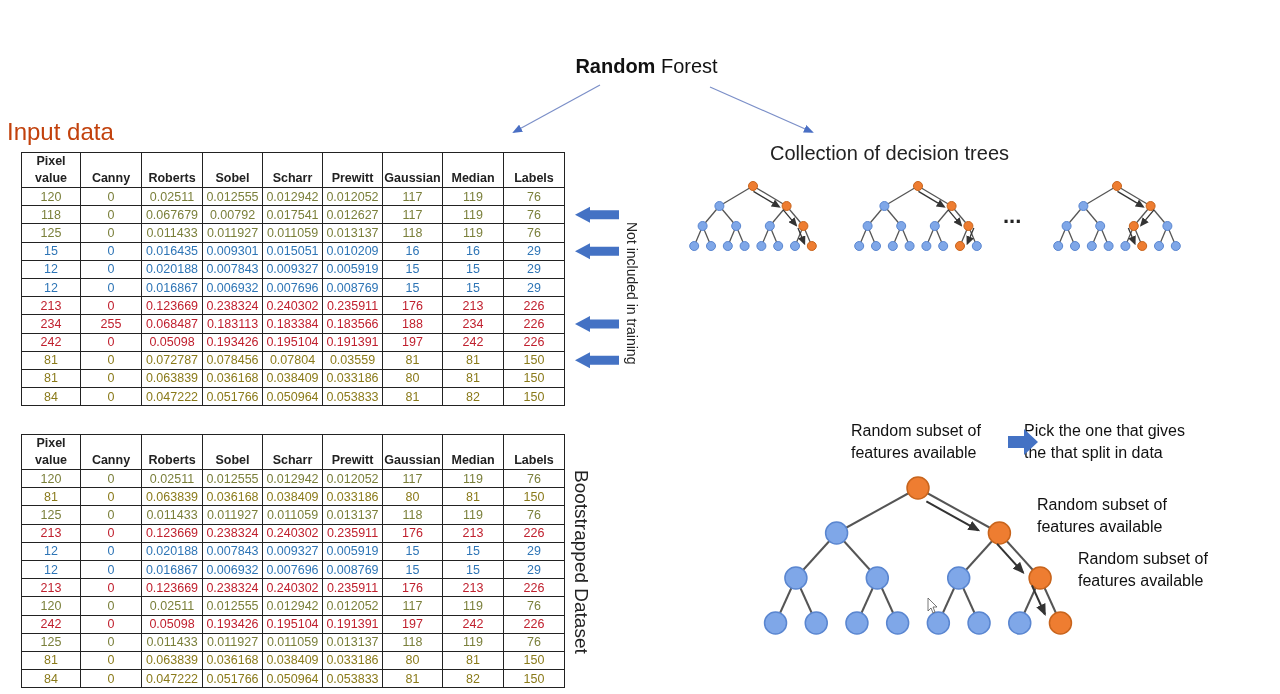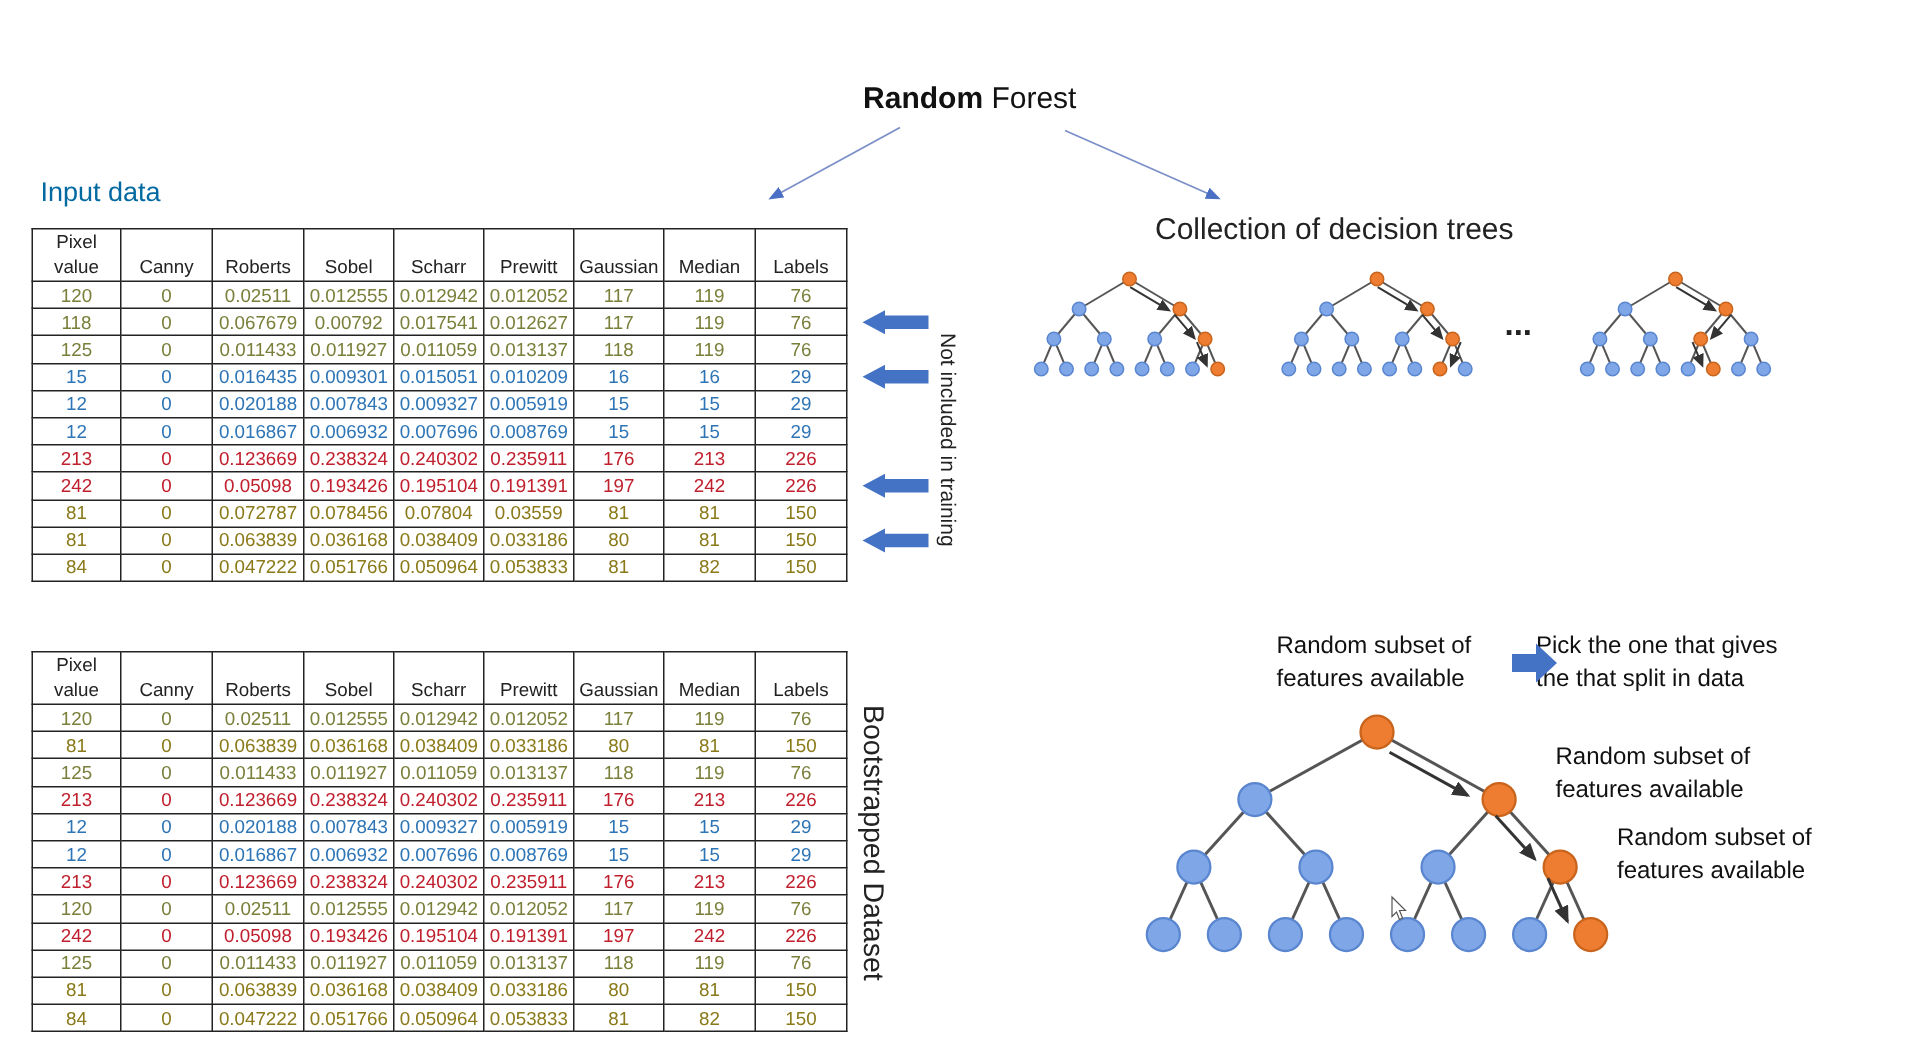--- a/index.html
+++ b/index.html
@@ -1,26 +1,26 @@
 <!DOCTYPE html>
 <html><head>
 <meta charset="utf-8">
 <style>
   html, body { margin: 0; padding: 0; background: #ffffff; }
   body { width: 1280px; height: 694px; position: relative; overflow: hidden;
          font-family: "Liberation Sans", "DejaVu Sans", sans-serif; color: #111; }
   .abs { position: absolute; }
   #title { left: 0; width: 1293px; top: 55px; text-align: center; font-size: 20px; color: #111; }
   #title b { font-weight: bold; }
-  #input-label { left: 27px; top: 118px; font-size: 18px; color: #0369a1; }
+  #input-label { left: 7px; top: 118px; font-size: 24px; color: #c2410c; }
   #coll-label { left: 770px; top: 142px; font-size: 20px; color: #222; }
 
   table.data { position: absolute; border-collapse: collapse; font-size: 12.5px; table-layout: fixed; }
   table.data th, table.data td { border: 1.5px solid #222; text-align: center; padding: 0; white-space: nowrap; overflow: hidden; }
-  table.data th { font-weight: normal; color: #222; vertical-align: bottom; height: 34px; line-height: 17px; }
+  table.data th { font-weight: bold; color: #222; vertical-align: bottom; height: 34px; line-height: 17px; }
   table.data td { height: 17.2px; line-height: 16px; }
   #table-input { left: 21px; top: 152px; width: 543px; }
   #table-boot { left: 21px; top: 434px; width: 543px; }
   col.c0 { width: 59px; } col.c1 { width: 61px; } col.c2 { width: 61px; } col.c3 { width: 60px; }
   col.c4 { width: 60px; } col.c5 { width: 60px; } col.c6 { width: 60px; } col.c7 { width: 61px; } col.c8 { width: 61px; }
 
   .vtext { position: absolute; transform-origin: left top; transform: rotate(90deg); white-space: nowrap; color: #222; }
   #not-included { left: 640px; top: 222px; font-size: 14px; }
   #bootstrapped { left: 592px; top: 470px; font-size: 19px; }
 
@@ -132,20 +132,31 @@
       </tr>
       <tr>
         <td style="color: rgb(192, 32, 46);">213</td>
         <td style="color: rgb(192, 32, 46);">0</td>
         <td style="color: rgb(192, 32, 46);">0.123669</td>
         <td style="color: rgb(192, 32, 46);">0.238324</td>
         <td style="color: rgb(192, 32, 46);">0.240302</td>
         <td style="color: rgb(192, 32, 46);">0.235911</td>
         <td style="color: rgb(192, 32, 46);">176</td>
         <td style="color: rgb(192, 32, 46);">213</td>
+        <td style="color: rgb(192, 32, 46);">226</td>
+      </tr>
+      <tr>
+        <td style="color: rgb(192, 32, 46);">234</td>
+        <td style="color: rgb(192, 32, 46);">255</td>
+        <td style="color: rgb(192, 32, 46);">0.068487</td>
+        <td style="color: rgb(192, 32, 46);">0.183113</td>
+        <td style="color: rgb(192, 32, 46);">0.183384</td>
+        <td style="color: rgb(192, 32, 46);">0.183566</td>
+        <td style="color: rgb(192, 32, 46);">188</td>
+        <td style="color: rgb(192, 32, 46);">234</td>
         <td style="color: rgb(192, 32, 46);">226</td>
       </tr>
       <tr>
         <td style="color: rgb(192, 32, 46);">242</td>
         <td style="color: rgb(192, 32, 46);">0</td>
         <td style="color: rgb(192, 32, 46);">0.05098</td>
         <td style="color: rgb(192, 32, 46);">0.193426</td>
         <td style="color: rgb(192, 32, 46);">0.195104</td>
         <td style="color: rgb(192, 32, 46);">0.191391</td>
         <td style="color: rgb(192, 32, 46);">197</td>

